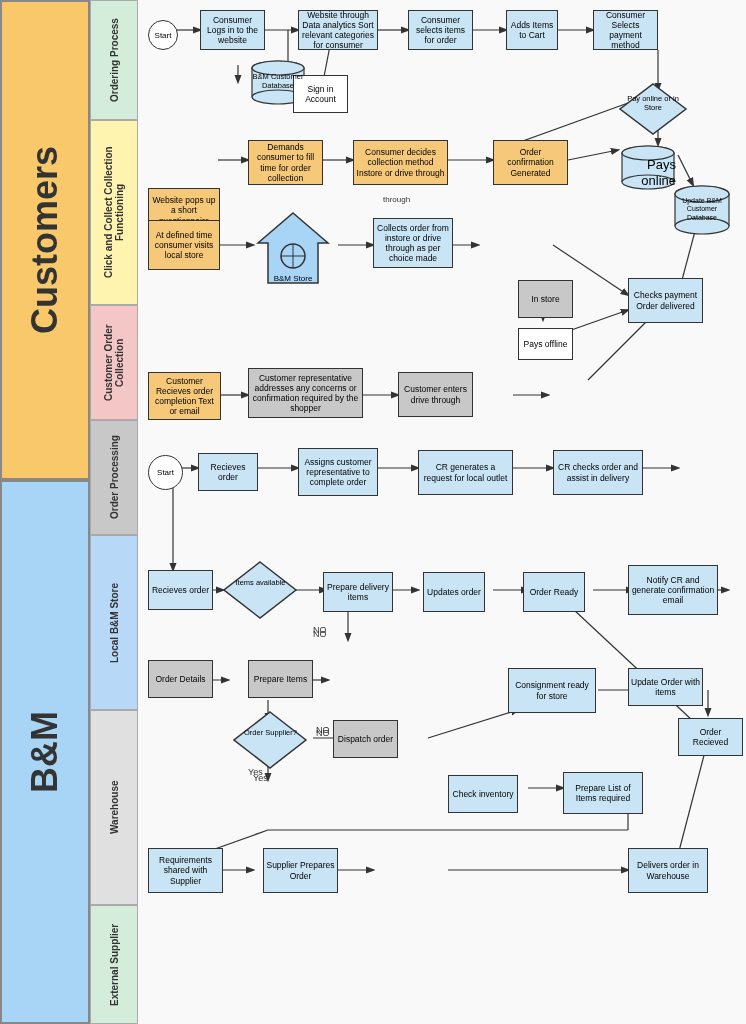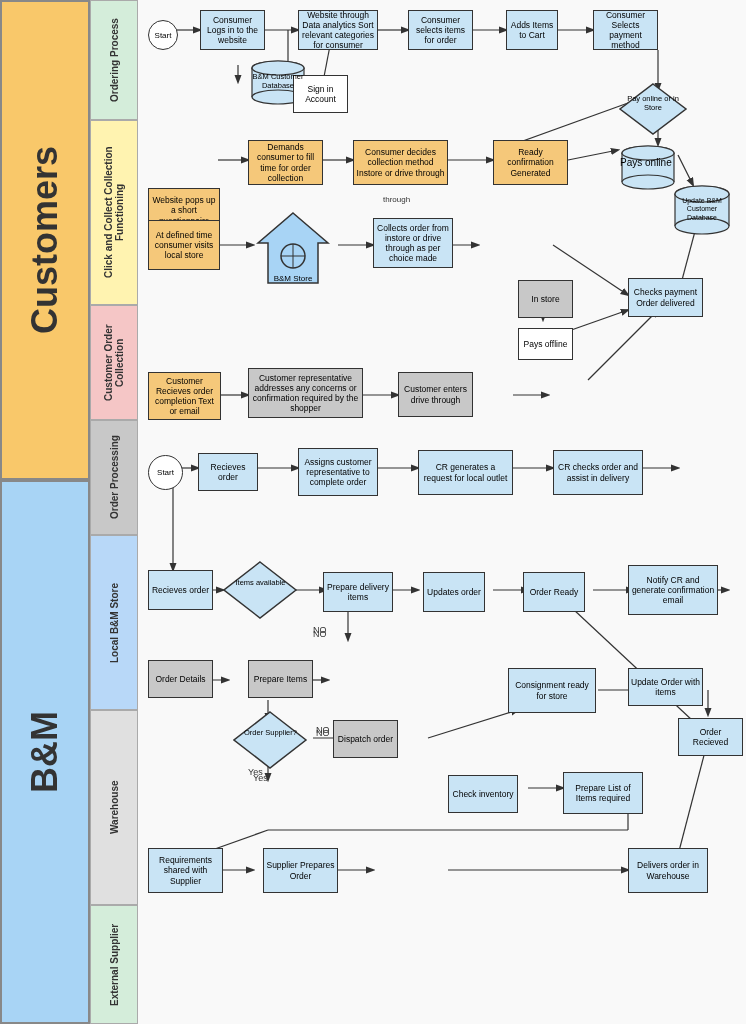--- a/index.html
+++ b/index.html
@@ -316,37 +316,37 @@
 
     <div class="cylinder" style="left:482px;top:145px;width:56px;height:45px;">
       <svg width="56" height="45">
         <ellipse cx="28" cy="8" rx="26" ry="7" fill="#c9e4f5" stroke="#333" stroke-width="1.2"></ellipse>
         <rect x="2" y="8" width="52" height="29" fill="#c9e4f5" stroke="#333" stroke-width="0"></rect>
         <line x1="2" y1="8" x2="2" y2="37" stroke="#333" stroke-width="1.2"></line>
         <line x1="54" y1="8" x2="54" y2="37" stroke="#333" stroke-width="1.2"></line>
         <ellipse cx="28" cy="37" rx="26" ry="7" fill="#c9e4f5" stroke="#333" stroke-width="1.2"></ellipse>
         <ellipse cx="28" cy="8" rx="26" ry="7" fill="#c9e4f5" stroke="#333" stroke-width="1.2"></ellipse>
       </svg>
-      <span style="position:absolute;top:12px;left:0;width:100%;text-align:left;font-size:10px;line-height:1.2;z-index:2;">Pays online</span>
+      <span style="position:absolute;top:12px;left:0;width:100%;text-align:right;font-size:13px;line-height:1.2;z-index:2;">Pays online</span>
     </div>
 
     <div class="box box-orange" style="left:10px;top:140px;width:72px;height:45px;margin-top:48px;">
       <span>Website pops up a short questionnaire</span>
     </div>
 
     <div class="box box-orange" style="left:110px;top:140px;width:75px;height:45px;">
       <span>Demands consumer to fill time for order collection</span>
     </div>
 
     <div class="box box-orange" style="left:215px;top:140px;width:95px;height:45px;">
       <span>Consumer decides collection method Instore or drive through</span>
     </div>
 
     <div class="box box-orange" style="left:355px;top:140px;width:75px;height:45px;">
-      <span>Ready confirmation Generated</span>
+      <span>Order confirmation Generated</span>
     </div>
 
     <div class="cylinder" style="left:535px;top:185px;width:58px;height:58px;">
       <svg width="58" height="58">
         <ellipse cx="29" cy="9" rx="27" ry="8" fill="#c9e4f5" stroke="#333" stroke-width="1.2"></ellipse>
         <rect x="2" y="9" width="54" height="32" fill="#c9e4f5" stroke="#333" stroke-width="0"></rect>
         <line x1="2" y1="9" x2="2" y2="41" stroke="#333" stroke-width="1.2"></line>
         <line x1="56" y1="9" x2="56" y2="41" stroke="#333" stroke-width="1.2"></line>
         <ellipse cx="29" cy="41" rx="27" ry="8" fill="#c9e4f5" stroke="#333" stroke-width="1.2"></ellipse>
         <ellipse cx="29" cy="9" rx="27" ry="8" fill="#c9e4f5" stroke="#333" stroke-width="1.2"></ellipse>
@@ -373,21 +373,21 @@
     </div>
 
     <div class="box box-gray" style="left:380px;top:280px;width:55px;height:38px;">
       <span>In store</span>
     </div>
 
     <div class="box box-white" style="left:380px;top:328px;width:55px;height:32px;border:1.5px solid #333;">
       <span>Pays offline</span>
     </div>
 
-    <div class="box box-blue" style="left:490px;top:278px;width:75px;height:39px;">
+    <div class="box box-blue" style="left:490px;top:278px;width:75px;height:45px;">
       <span>Checks payment Order delivered</span>
     </div>
 
     <div class="box box-orange" style="left:10px;top:372px;width:73px;height:48px;">
       <span>Customer Recieves order completion Text or email</span>
     </div>
 
     <div class="box box-gray" style="left:110px;top:368px;width:115px;height:50px;">
       <span>Customer representative addresses any concerns or confirmation required by the shopper</span>
     </div>

